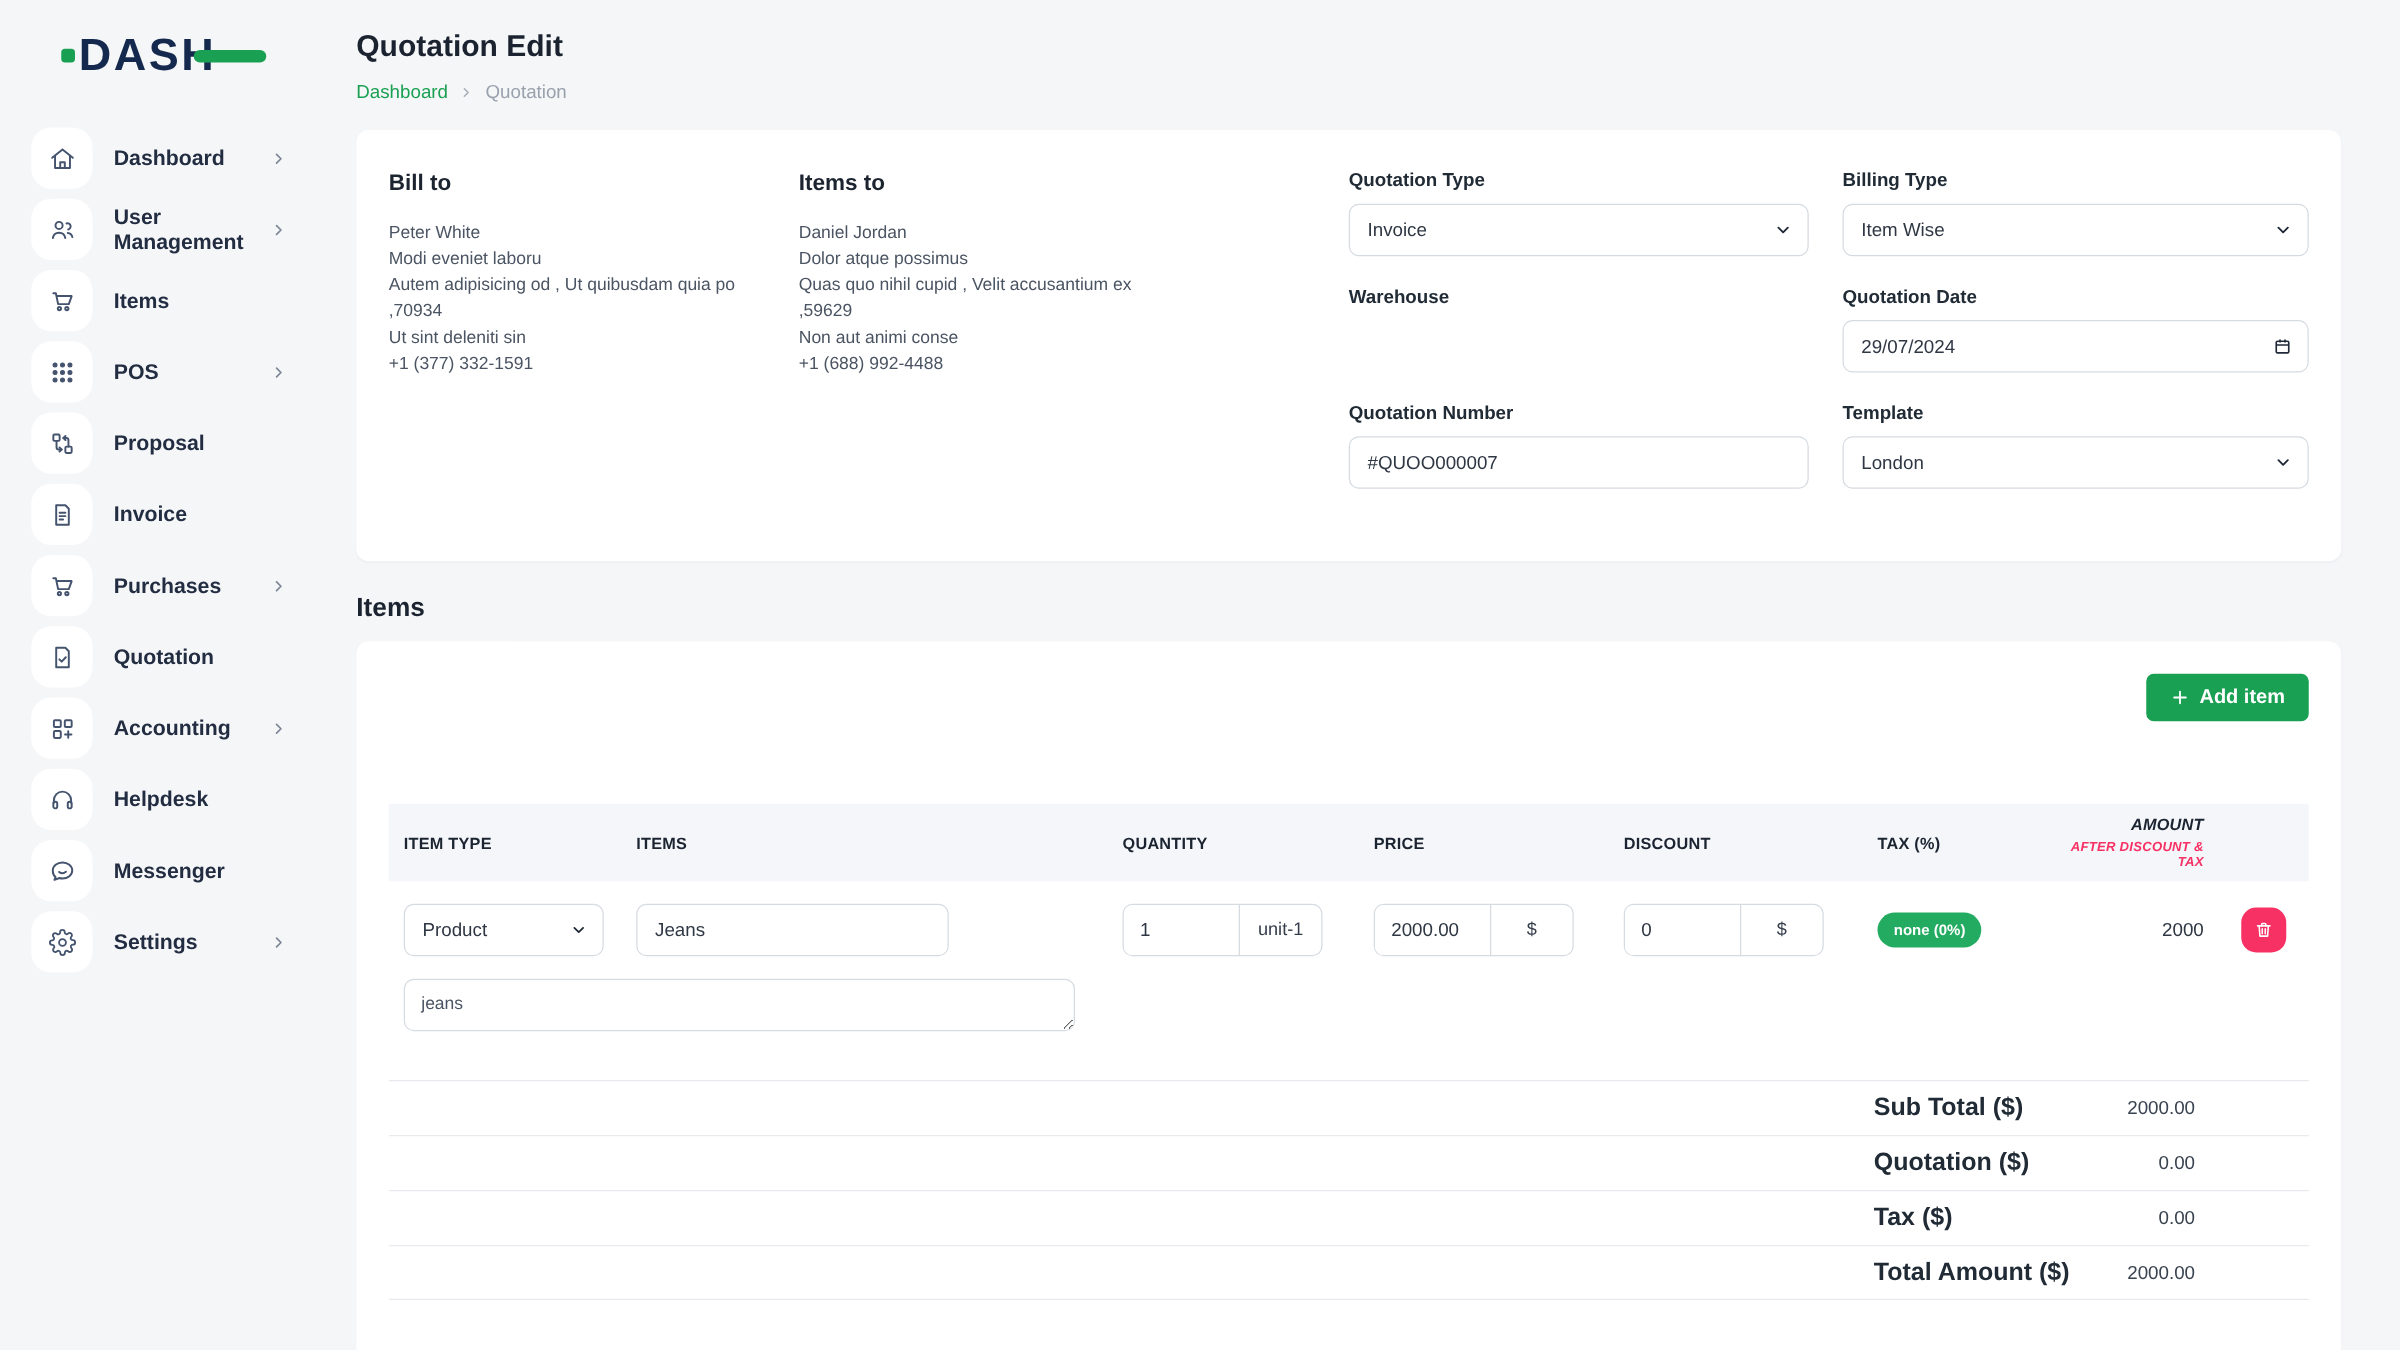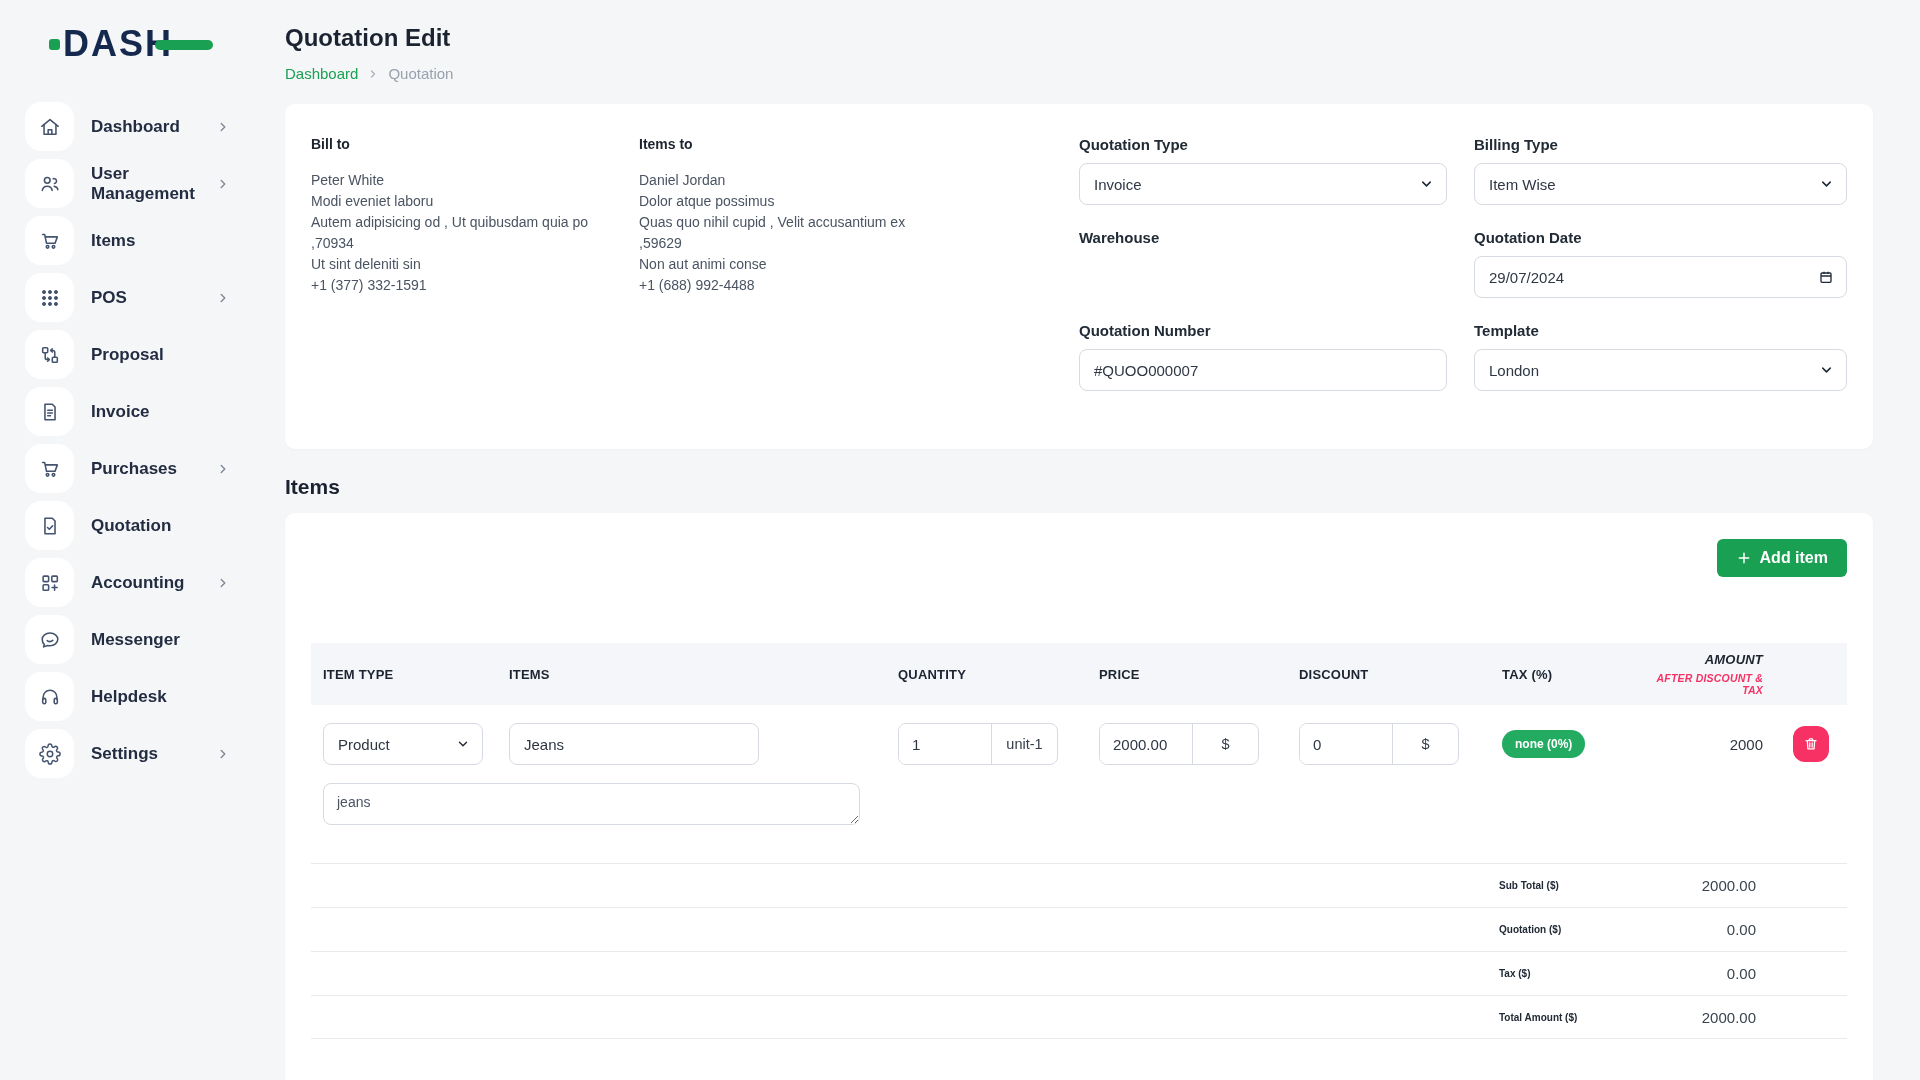--- a/index.html
+++ b/index.html
@@ -27,21 +27,21 @@
   .main { position:absolute; left:256px; top:0; right:0; padding:24px 47px 0 29px; height:100%; }
   .page-title { font-size:24px; font-weight:700; color:#1b2330; }
   .breadcrumb { display:flex; align-items:center; gap:9px; margin-top:13px; font-size:15px; }
   .bc-link { color:#1aa053; cursor:pointer; }
   .bc-sep { display:flex; }
   .bc-sep svg { stroke:#a9b1bd; }
   .bc-current { color:#99a1ad; }
   .card { background:#ffffff; border-radius:10px; box-shadow:0 1px 2px rgba(20,30,60,.03); }
   .card-top { margin-top:22px; padding:32px 26px 40px 26px; display:flex; min-height:345px; }
   .addr-col { width:328px; padding-right:20px; }
-  .addr-heading { font-size:14px; font-weight:700; color:#1c2430; margin-bottom:18px; }
+  .addr-heading { font-size:18px; font-weight:700; color:#1c2430; margin-bottom:18px; }
   .addr-line { font-size:14px; color:#4a5462; line-height:21px; }
   .remove-link { color:#6157e8; font-size:15px; margin-top:2px; cursor:pointer; white-space:nowrap; }
   .form-grid { display:grid; grid-template-columns:368px 373px; column-gap:27px; row-gap:24px; width:768px; margin-left:auto; align-content:start; }
   .field-label { display:block; font-size:15px; font-weight:700; color:#212b36; margin-bottom:10px; }
   .control-wrap { position:relative; }
   .select, .text-input {
     width:100%; height:42px; border:1px solid #d6dbe1; border-radius:8px;
     padding:0 14px; font-size:15px; color:#2f3744; background:#fff;
     font-family:"Liberation Sans", sans-serif; outline:none;
   }
@@ -72,21 +72,21 @@
   .tax-badge { display:inline-block; background:#22ab61; color:#fff; font-size:12px; font-weight:600; padding:7px 13px; border-radius:15px; }
   .amount-cell { text-align:right; padding-right:16px; font-size:15px; color:#2f3744; }
   .btn-trash { width:36px; height:36px; border-radius:12px; background:#f73164; border:none; display:flex; align-items:center; justify-content:center; cursor:pointer; margin-left:14px; }
   .btn-trash svg { stroke:#ffffff; }
   .desc-row { margin:18px 0 0 12px; }
   .desc-textarea { width:537px; height:42px; border:1px solid #d6dbe1; border-radius:8px; padding:10px 13px;
     font-size:14px; color:#4a5462; font-family:"Liberation Sans", sans-serif; outline:none; }
   .totals { margin-top:34px; }
   .totals-row { display:flex; align-items:center; height:44px; border-top:1px solid #e8eaee; padding-right:91px; }
   .totals-row:last-child { border-bottom:1px solid #e8eaee; }
-  .t-label { margin-left:1188px; width:190px; font-weight:700; font-size:10px; color:#212b36; }
+  .t-label { margin-left:1188px; width:190px; font-weight:700; font-size:20px; color:#212b36; }
   .t-value { flex:1; text-align:right; font-size:15px; color:#3a4350; }
 </style>
 </head>
 <body>
 
 <div class="sidebar">
   <div class="logo">
     <span class="logo-dot"></span>
     <span class="logo-text">DASH</span>
     <span class="logo-bar"></span>
@@ -223,36 +223,36 @@
       <span class="nav-chevron">
         <svg width="14" height="14" viewBox="0 0 24 24" fill="none" stroke-width="2.4" stroke-linecap="round" stroke-linejoin="round">
             <path d="M9 6l6 6-6 6"></path>
           </svg>
       </span>
     </div>
 
     <div class="nav-item">
       <span class="nav-icon-box">
         <svg width="22" height="22" viewBox="0 0 24 24" fill="none" stroke-width="1.7" stroke-linecap="round" stroke-linejoin="round">
-            <path d="M20.5 11.3c0 3.9-3.8 7-8.5 7-.9 0-1.8-.1-2.6-.4L5 19.5l.9-2.4c-1.5-1.3-2.4-3-2.4-5.8 0-3.9 3.8-7 8.5-7s8.5 3.2 8.5 7z"></path>
-            <path d="M9 12.6c1.8 1.4 4.2 1.4 6-.2"></path>
-          </svg>
-      </span>
-      <span class="nav-label">Messenger</span>
-    </div>
-
-    <div class="nav-item">
-      <span class="nav-icon-box">
-        <svg width="22" height="22" viewBox="0 0 24 24" fill="none" stroke-width="1.7" stroke-linecap="round" stroke-linejoin="round">
             <path d="M4.5 14.5v-2.3a7.5 7.5 0 0 1 15 0v2.3"></path>
             <rect x="4" y="13.5" width="3.4" height="5.8" rx="1.6"></rect>
             <rect x="16.6" y="13.5" width="3.4" height="5.8" rx="1.6"></rect>
           </svg>
       </span>
       <span class="nav-label">Helpdesk</span>
+    </div>
+
+    <div class="nav-item">
+      <span class="nav-icon-box">
+        <svg width="22" height="22" viewBox="0 0 24 24" fill="none" stroke-width="1.7" stroke-linecap="round" stroke-linejoin="round">
+            <path d="M20.5 11.3c0 3.9-3.8 7-8.5 7-.9 0-1.8-.1-2.6-.4L5 19.5l.9-2.4c-1.5-1.3-2.4-3-2.4-5.8 0-3.9 3.8-7 8.5-7s8.5 3.2 8.5 7z"></path>
+            <path d="M9 12.6c1.8 1.4 4.2 1.4 6-.2"></path>
+          </svg>
+      </span>
+      <span class="nav-label">Messenger</span>
     </div>
 
     <div class="nav-item">
       <span class="nav-icon-box">
         <svg width="22" height="22" viewBox="0 0 24 24" fill="none" stroke-width="1.6" stroke-linecap="round" stroke-linejoin="round">
             <circle cx="12" cy="12" r="3"></circle>
             <path d="M19.4 15a1.65 1.65 0 0 0 .33 1.82l.06.06a2 2 0 1 1-2.83 2.83l-.06-.06a1.65 1.65 0 0 0-1.82-.33 1.65 1.65 0 0 0-1 1.51V21a2 2 0 1 1-4 0v-.09a1.65 1.65 0 0 0-1-1.51 1.65 1.65 0 0 0-1.82.33l-.06.06a2 2 0 1 1-2.83-2.83l.06-.06a1.65 1.65 0 0 0 .33-1.82 1.65 1.65 0 0 0-1.51-1H3a2 2 0 1 1 0-4h.09a1.65 1.65 0 0 0 1.51-1 1.65 1.65 0 0 0-.33-1.82l-.06-.06a2 2 0 1 1 2.83-2.83l.06.06a1.65 1.65 0 0 0 1.82.33h0a1.65 1.65 0 0 0 1-1.51V3a2 2 0 1 1 4 0v.09a1.65 1.65 0 0 0 1 1.51h0a1.65 1.65 0 0 0 1.82-.33l.06-.06a2 2 0 1 1 2.83 2.83l-.06.06a1.65 1.65 0 0 0-.33 1.82v0a1.65 1.65 0 0 0 1.51 1H21a2 2 0 1 1 0 4h-.09a1.65 1.65 0 0 0-1.51 1z"></path>
           </svg>
       </span>
       <span class="nav-label">Settings</span>

